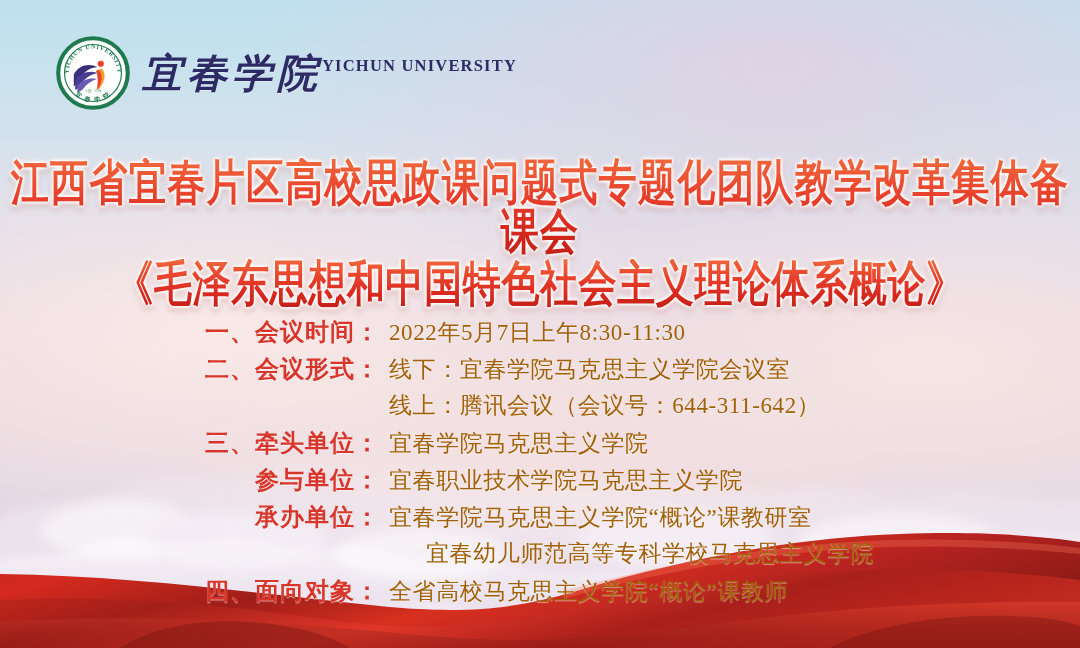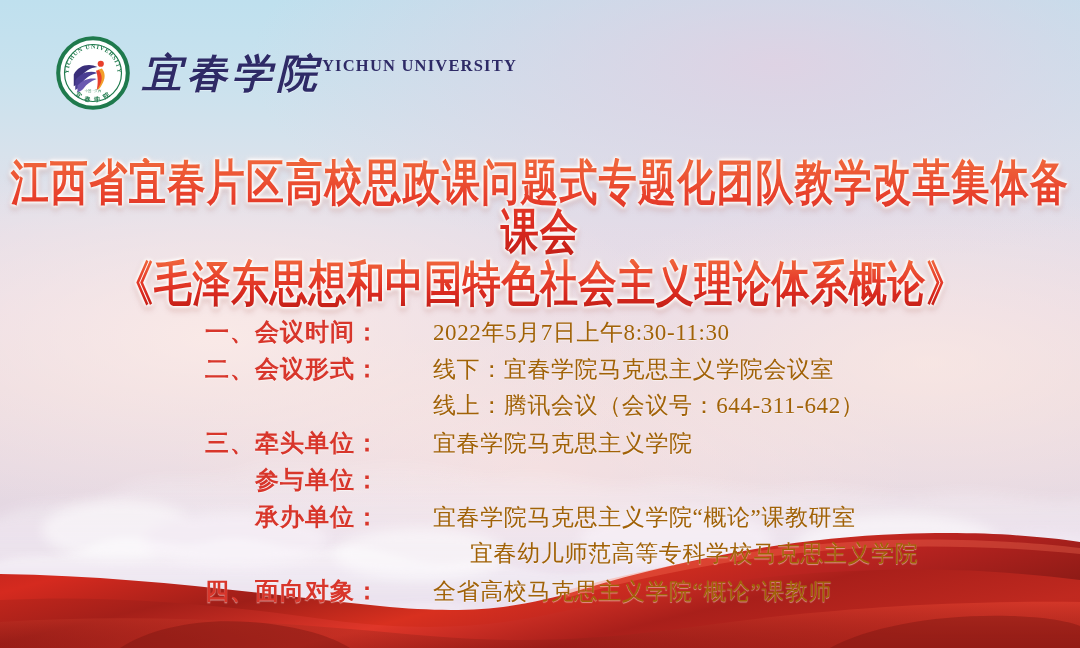--- a/index.html
+++ b/index.html
@@ -106,21 +106,20 @@
   .info{
     position:absolute; left:0; right:0; top:316px;
     display:flex; flex-direction:column;
     align-items:center;
   }
   .info-inner{ width:700px; }
   .row{
     display:flex;
     align-items:baseline;
     height:37px;
-    gap:44px;
   }
   .lbl{
     flex:0 0 190px;
     text-align:right;
     font-family:"Liberation Serif", serif;
     font-size:24px;
     font-weight:700;
     color:#d8362b;
     letter-spacing:1px;
     white-space:nowrap;
@@ -292,20 +291,21 @@
         <div class="row">
           <div class="lbl blank">&nbsp;</div>
           <div class="val">线上：腾讯会议（会议号：644-311-642）</div>
         </div>
         <div class="row">
           <div class="lbl">三、牵头单位：</div>
           <div class="val">宜春学院马克思主义学院</div>
         </div>
         <div class="row">
           <div class="lbl">参与单位：</div>
+          <div class="val">宜春职业技术学院马克思主义学院</div>
         </div>
         <div class="row">
           <div class="lbl">承办单位：</div>
           <div class="val">宜春学院马克思主义学院“概论”课教研室</div>
         </div>
         <div class="row">
           <div class="lbl blank">&nbsp;</div>
           <div class="val indent">宜春幼儿师范高等专科学校马克思主义学院</div>
         </div>
         <div class="row">

